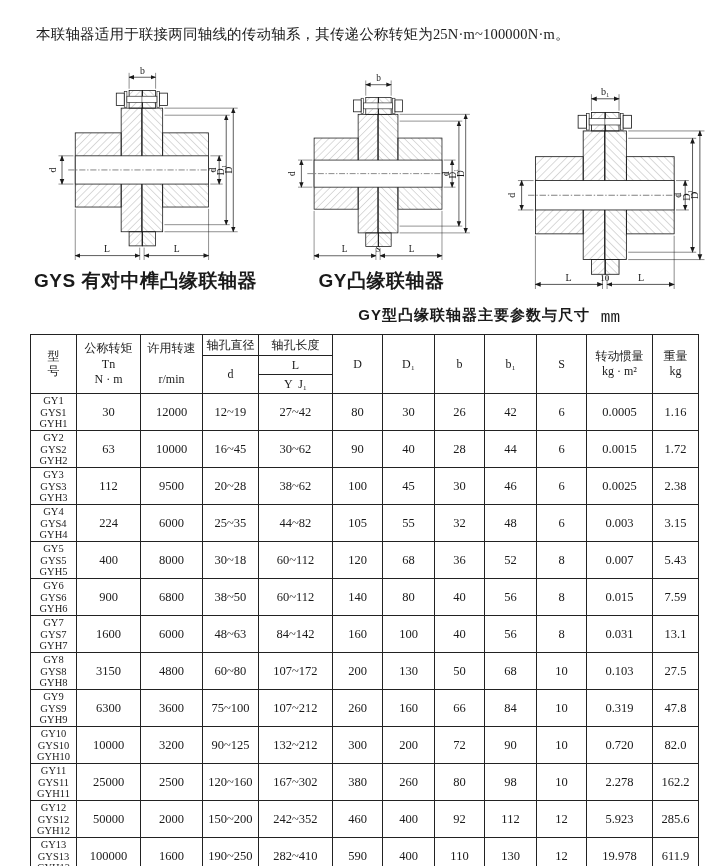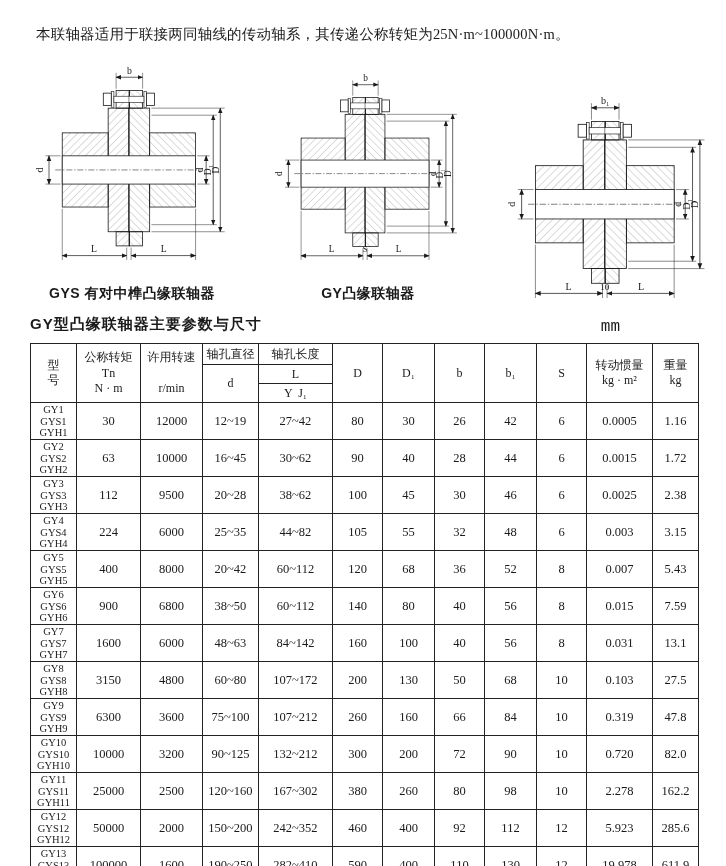--- a/index.html
+++ b/index.html
@@ -20,27 +20,27 @@
     display:flex;
     justify-content:space-between;
     align-items:flex-end;
     padding:6px 16px 0 34px;
   }
   .fig { display:flex; flex-direction:column; align-items:center; }
   .fig svg { display:block; }
   .caption {
     font-family:"Liberation Sans", sans-serif;
     font-weight:bold;
-    font-size:14px;
+    font-size:19px;
     letter-spacing:0.5px;
-    margin-top:20px;
+    margin-top:3px;
     white-space:nowrap;
   }
   .table-head-line { position:relative; margin-top:12px; height:22px; }
-  .tbl-title-wrap { width:560px; margin-left:30px; text-align:left; }
+  .tbl-title-wrap { width:560px; margin-left:30px; text-align:right; }
   .tbl-title {
     font-family:"Liberation Sans", sans-serif;
     font-weight:bold;
     font-size:15px;
     letter-spacing:1px;
   }
   .tbl-unit {
     position:absolute; right:106px; top:3px;
     font-family:Liberation Mono, monospace;
     font-size:16px;
@@ -393,21 +393,21 @@
         <td>6</td>
         <td>0.003</td>
         <td>3.15</td>
       </tr>
       <tr>
         <td class="model-cell">GY5
 GYS5
 GYH5</td>
         <td>400</td>
         <td>8000</td>
-        <td>20~42</td>
+        <td>30~18</td>
         <td>60~112</td>
         <td>120</td>
         <td>68</td>
         <td>36</td>
         <td>52</td>
         <td>8</td>
         <td>0.007</td>
         <td>5.43</td>
       </tr>
       <tr>

